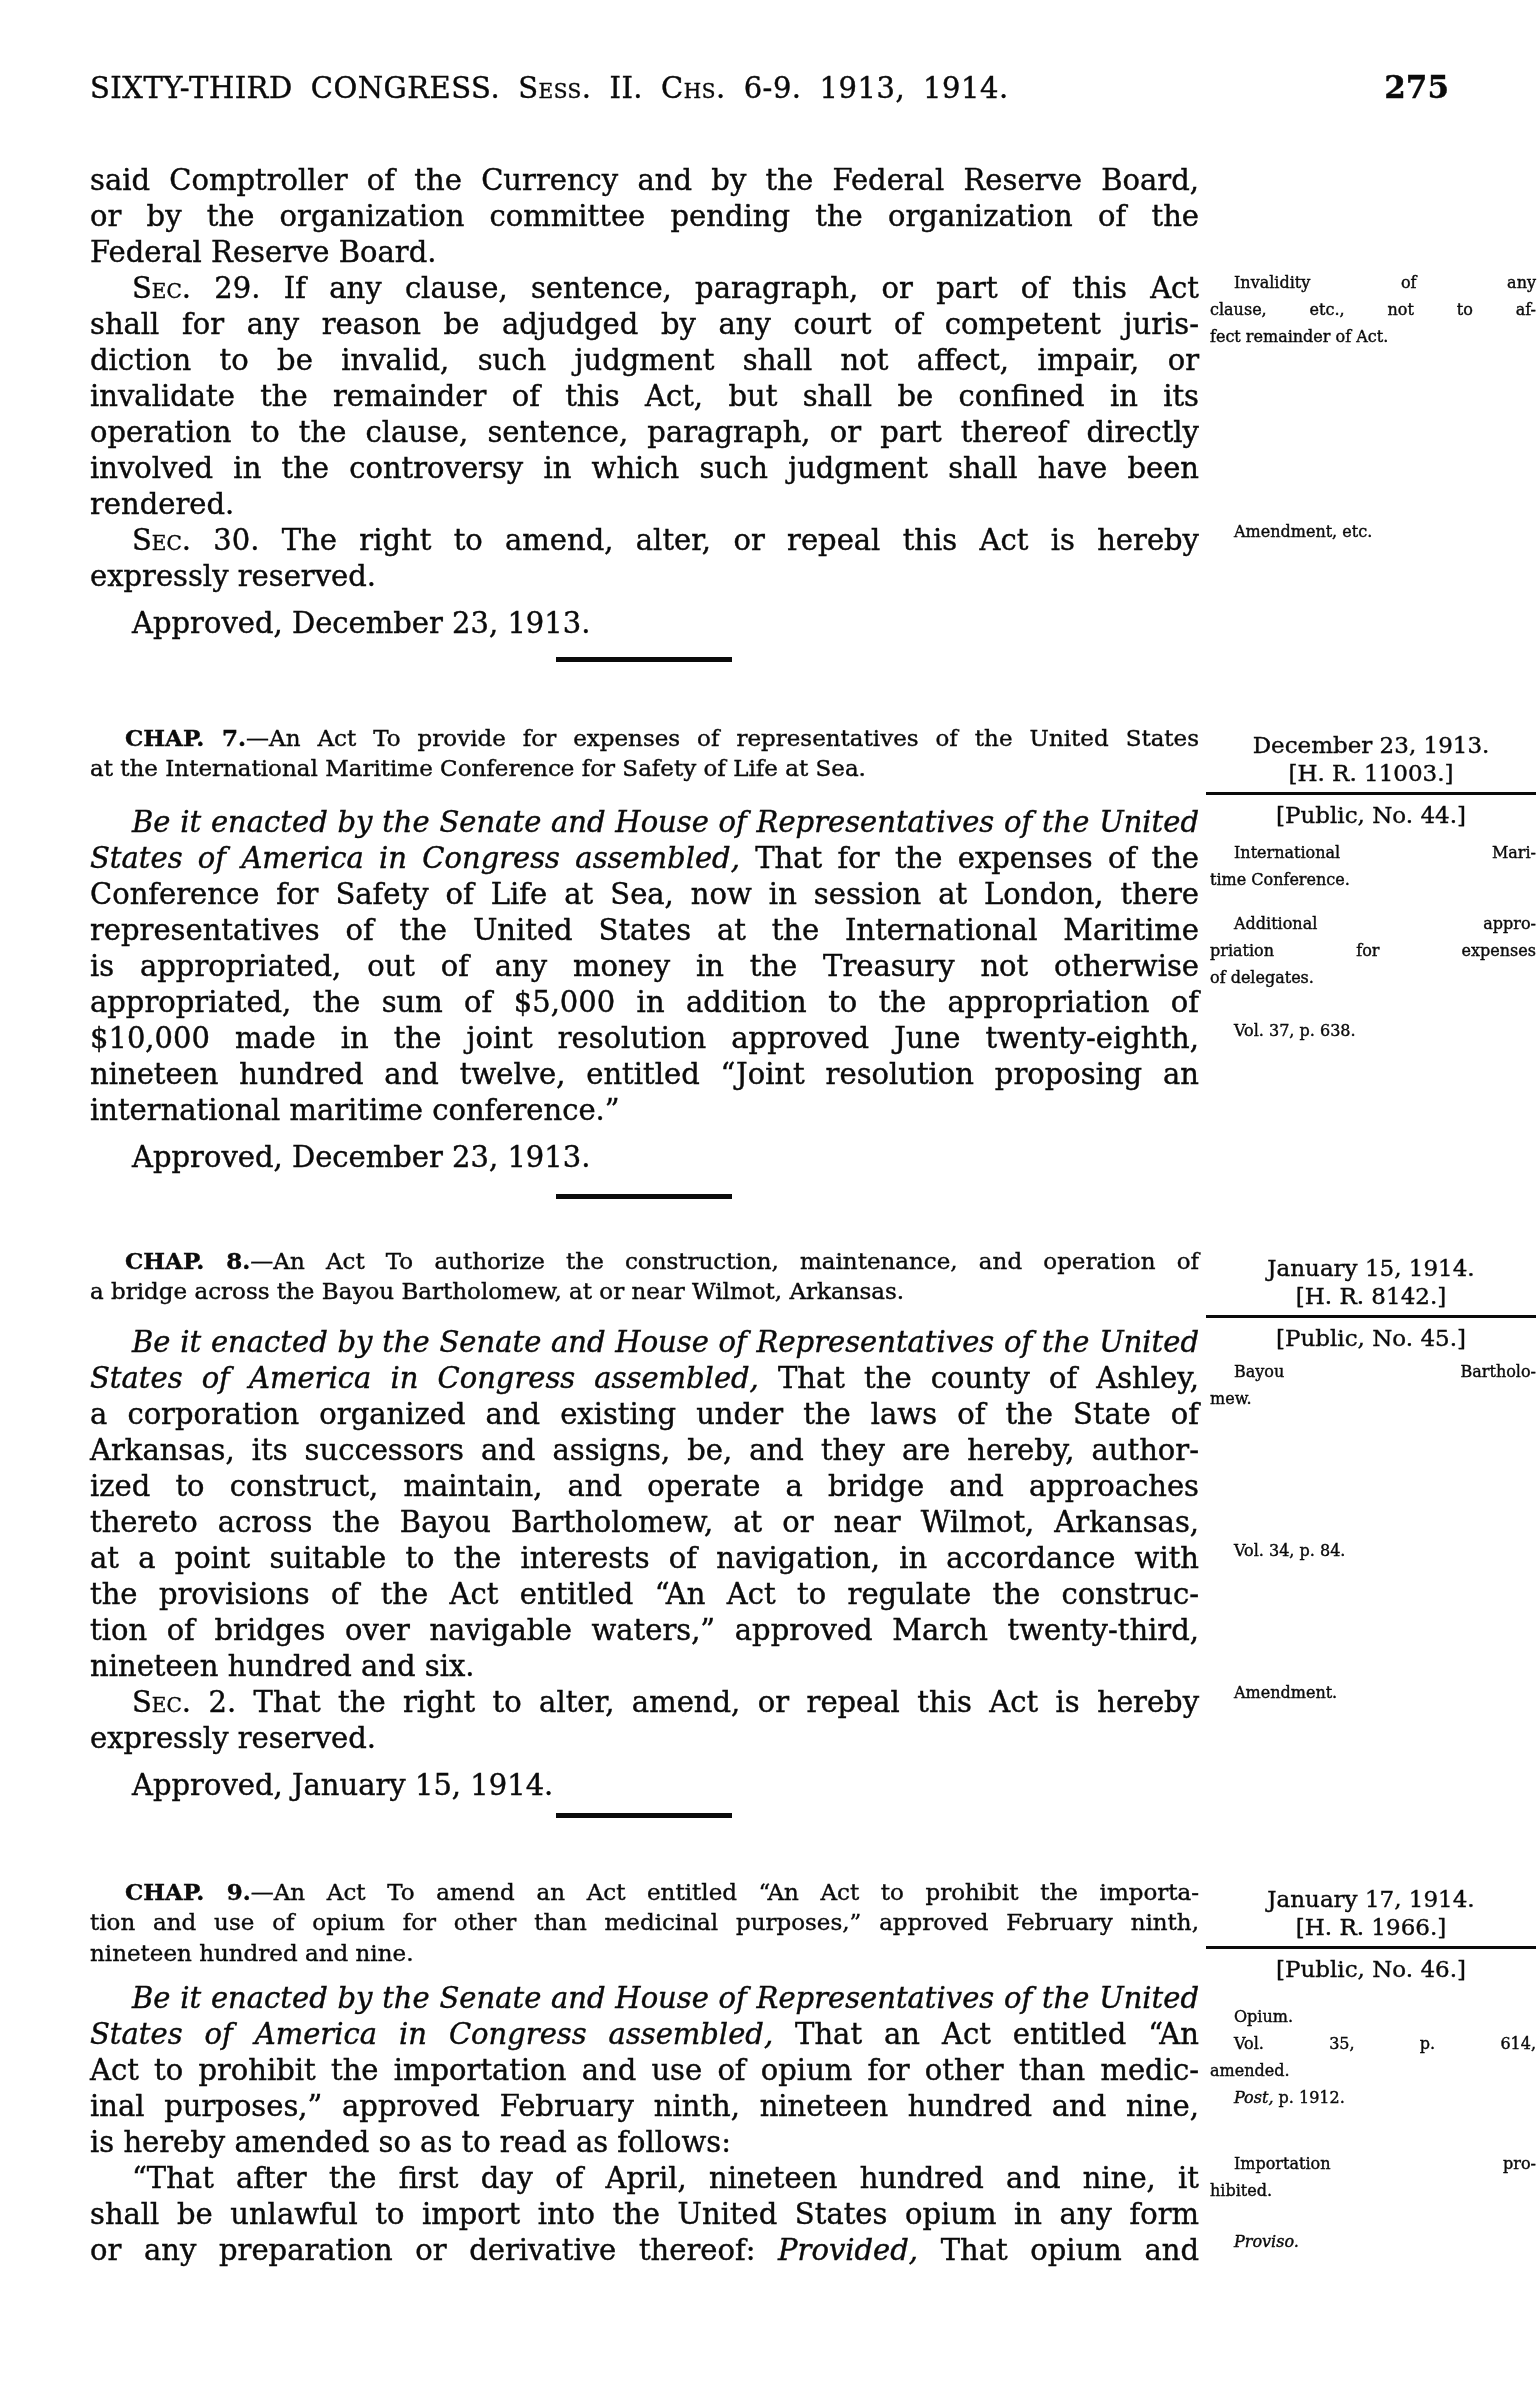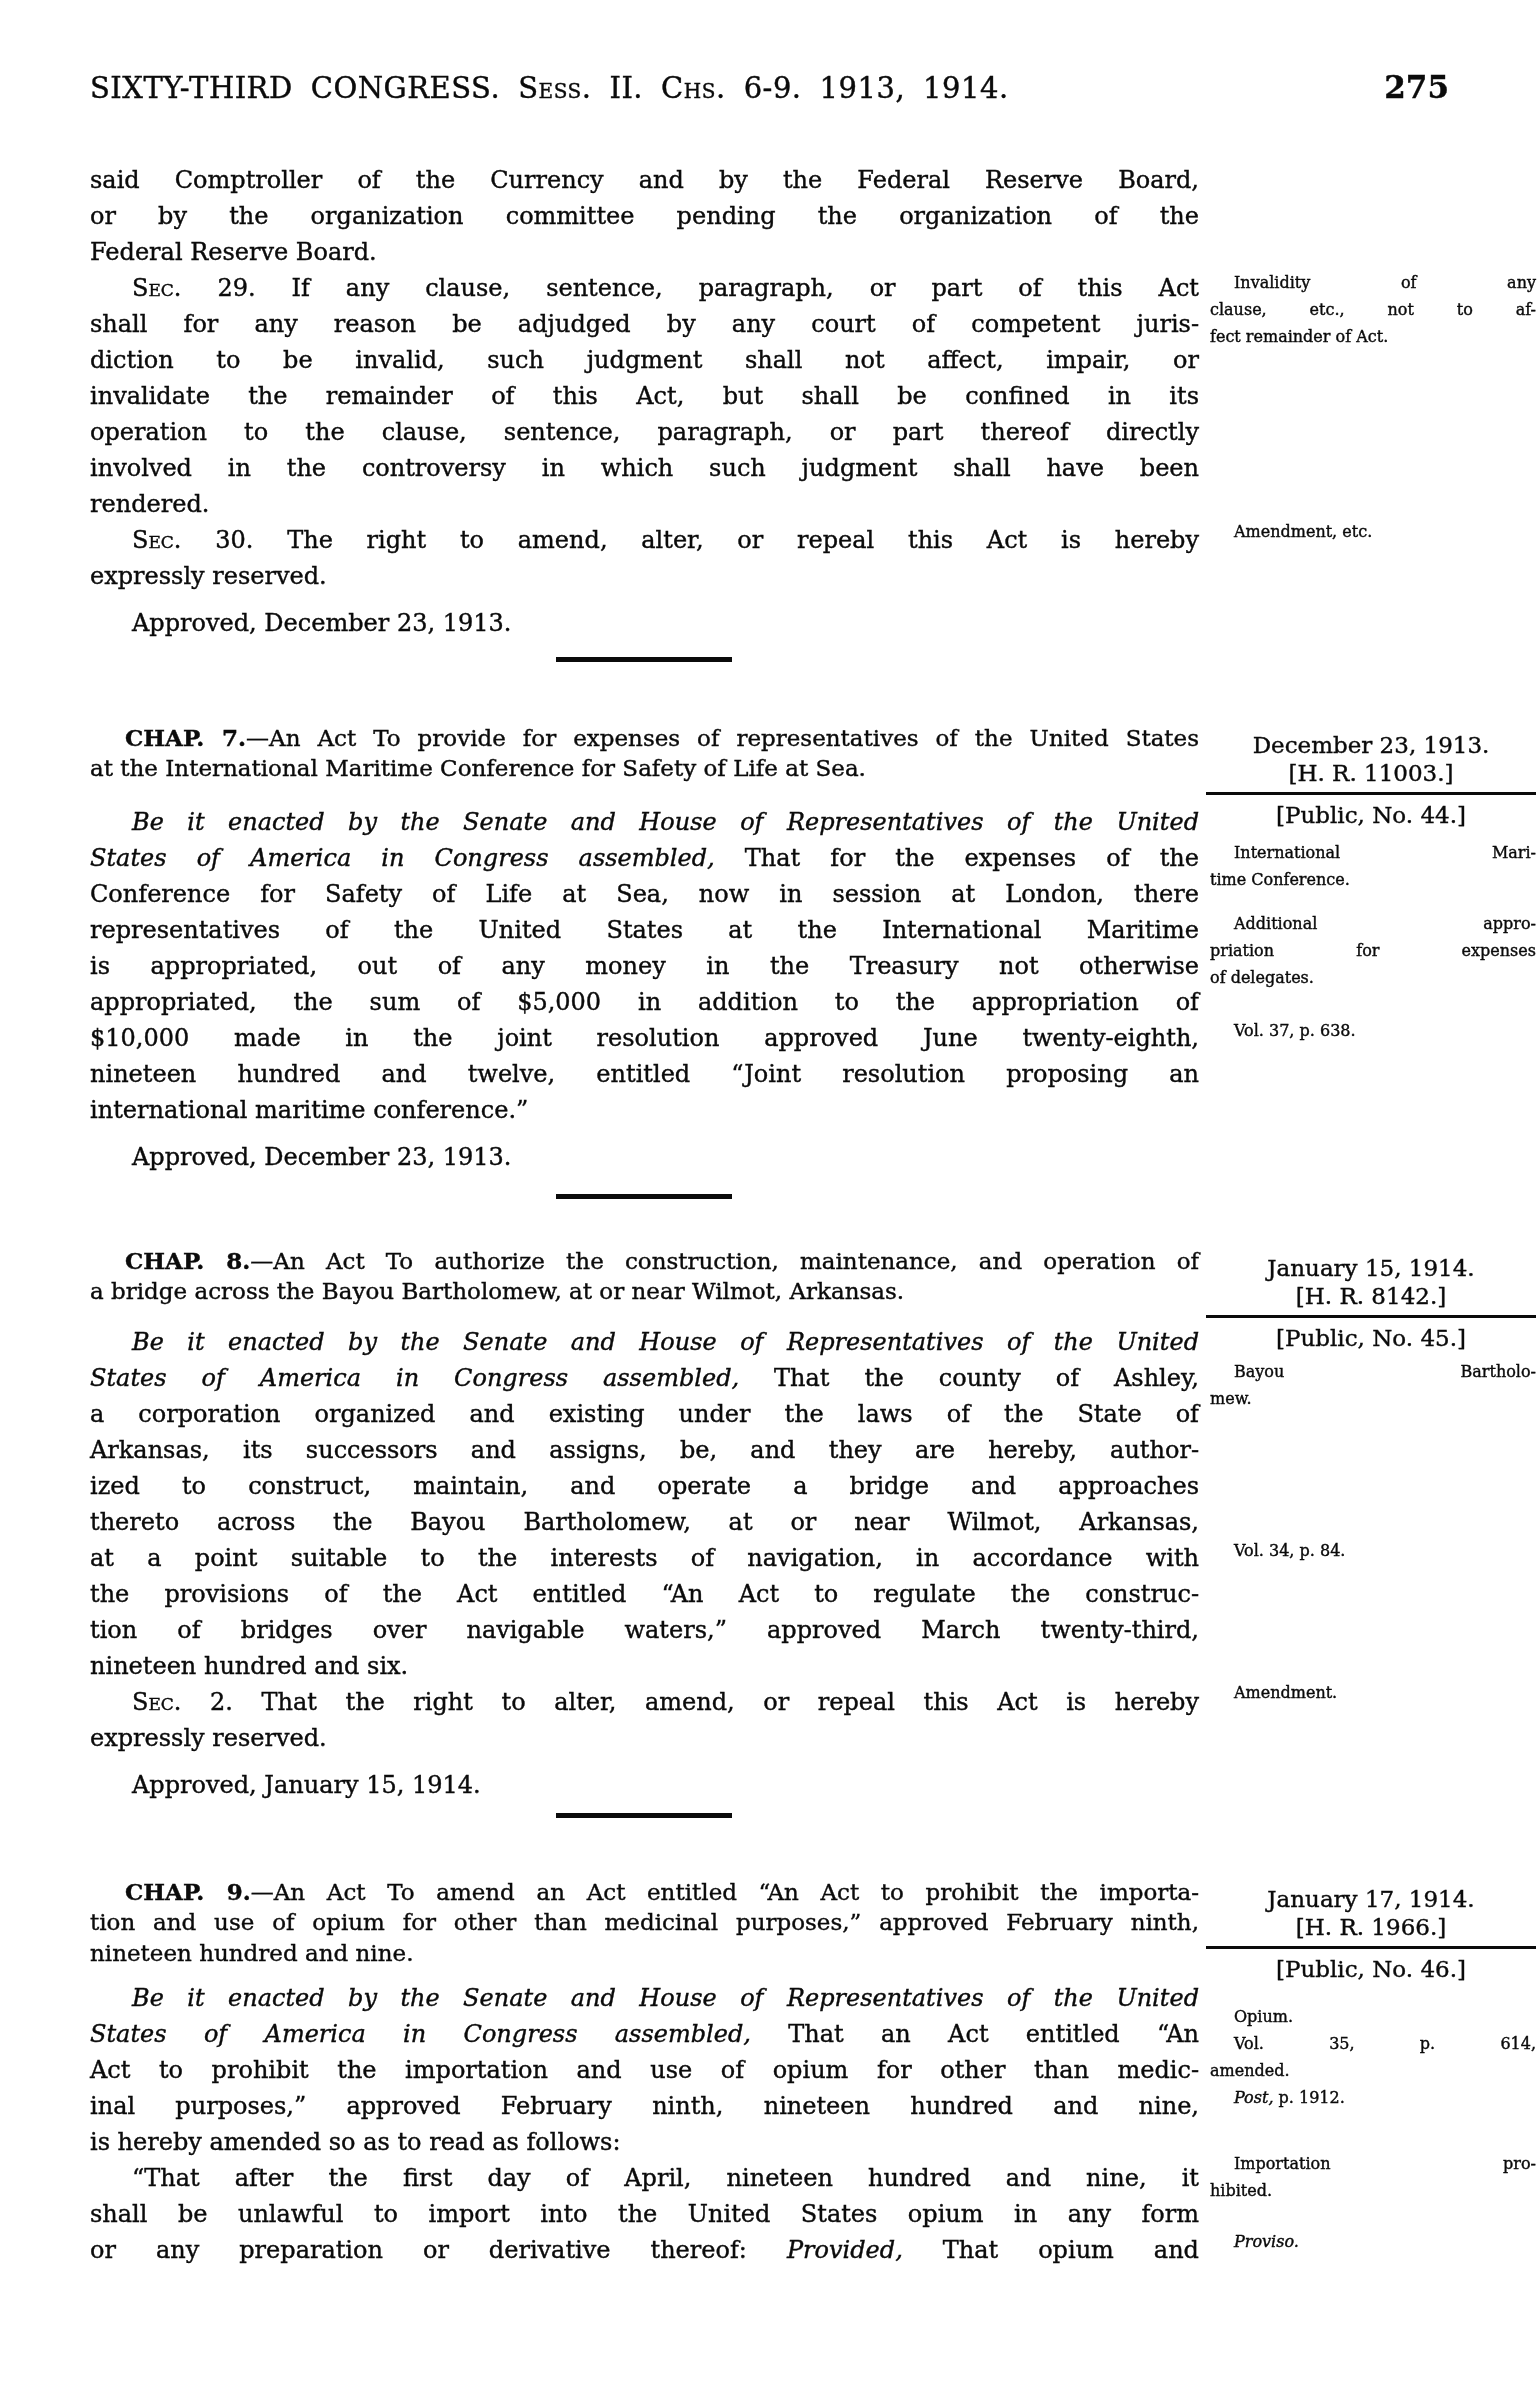--- a/index.html
+++ b/index.html
@@ -27,21 +27,21 @@
   .rh-page { font-size: 31px; font-weight: bold; }
 
   
   .chapter { position: absolute; left: 90px; width: 1109px; }
   .section-0 { top: 162px; }
   .section-1 { top: 722px; }
   .section-2 { top: 1245px; }
   .section-3 { top: 1876px; }
 
   .bline {
-    height: 36px; line-height: 36px; font-size: 24px;
+    height: 36px; line-height: 36px; font-size: 29px;
     text-align: justify; text-align-last: justify;
     white-space: normal; overflow: visible;
   }
   .bline.short { text-align-last: left; }
   .bline.indent { text-indent: 42px; }
   .bline.gap { margin-top: 11px; }
 
   .hline {
     height: 31px; line-height: 31px; font-size: 23px;
     text-align: justify; text-align-last: justify;

